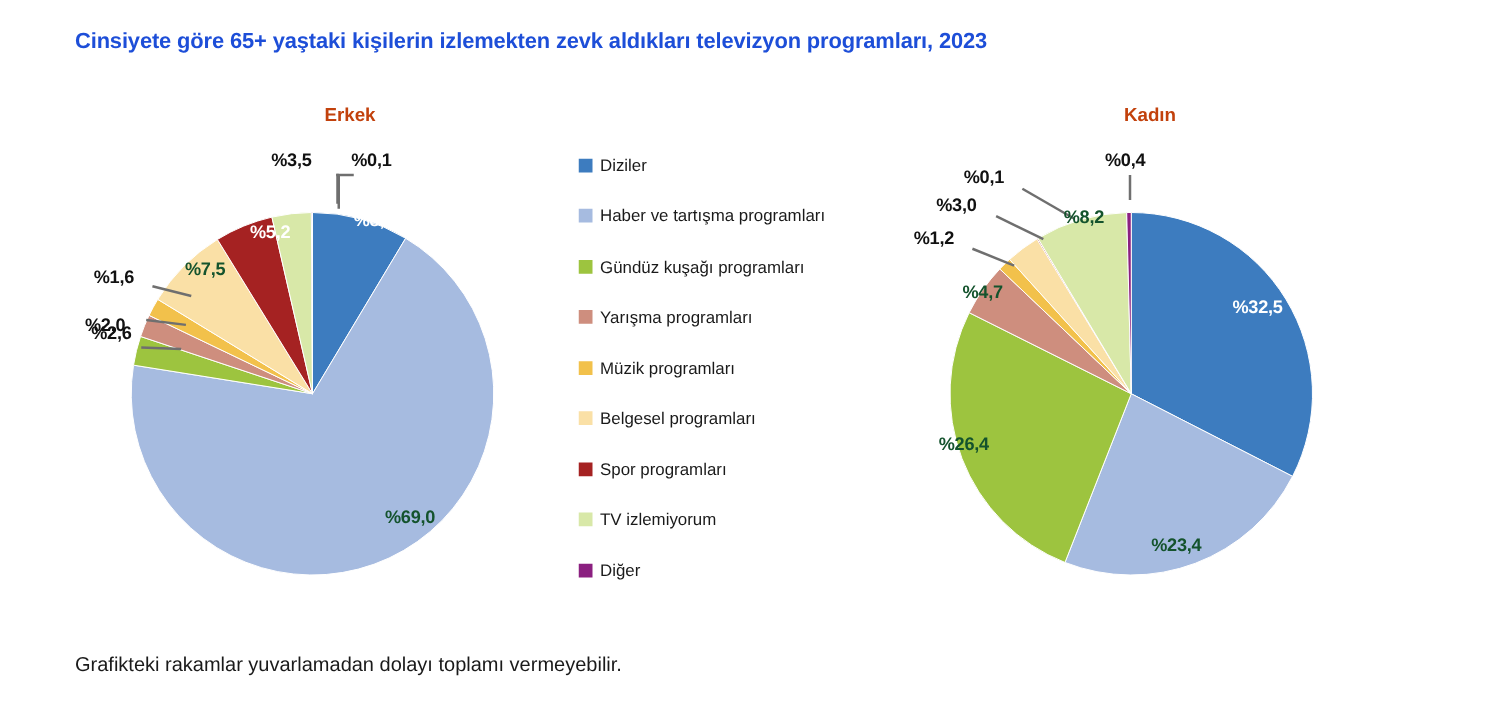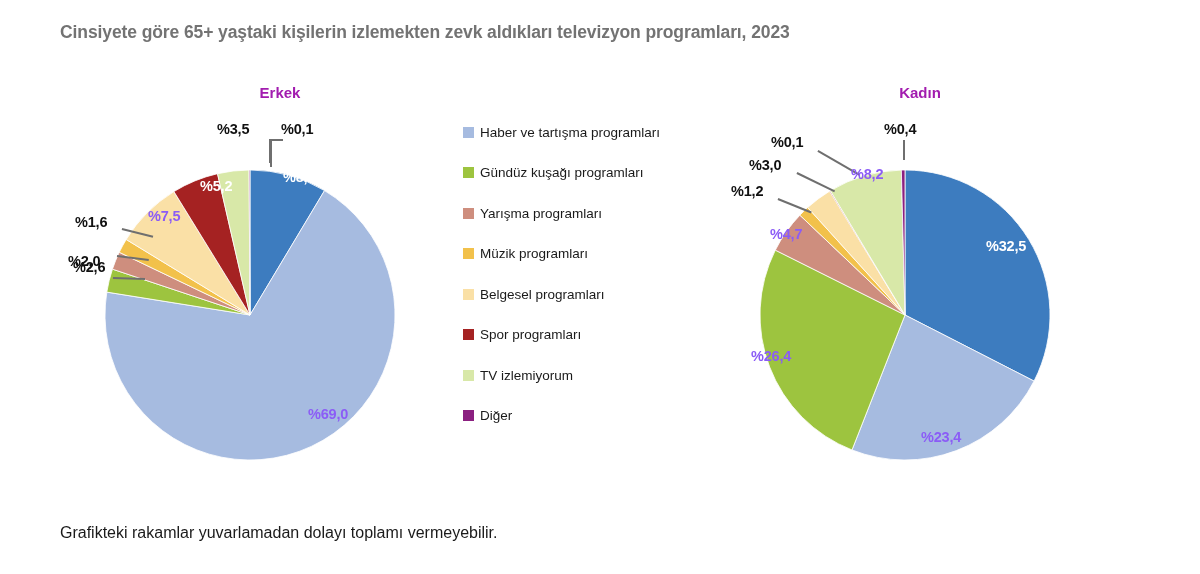--- a/index.html
+++ b/index.html
@@ -14,29 +14,29 @@
   }
   .page{position:relative;width:1200px;height:574px;}
 
   .chart-title{
     position:absolute;
     left:60px;top:22px;
     width:1080px;
     font-size:17.5px;
     font-weight:bold;
     letter-spacing:-0.1px;
-    color:#737373;
+    color:#1d4ed8;
     white-space:nowrap;
   }
 
   .panel-title{
     position:absolute;
     font-size:15px;
     font-weight:bold;
-    color:#a21caf;
+    color:#c2410c;
     text-align:center;
     width:200px;
   }
   #erkek-title{left:180px;top:84px;}
   #kadin-title{left:820px;top:84px;}
 
   .pie-wrap{position:absolute;}
   #pie-erkek{left:40px;top:100px;width:420px;height:380px;}
   #pie-kadin{left:720px;top:100px;width:420px;height:380px;}
   .pie-svg{display:block;overflow:visible;}
@@ -67,21 +67,21 @@
 
   
   .dlabel{
     position:absolute;
     font-size:14.5px;
     font-weight:bold;
     white-space:nowrap;
     letter-spacing:-0.2px;
   }
   .dlabel.outside{color:#111111;}
-  .dlabel.inside-dark{color:#8b5cf6;}
+  .dlabel.inside-dark{color:#14532d;}
   .dlabel.inside-light{color:#ffffff;}
 
   .leader{
     position:absolute;
     background:#6f6f6f;
   }
 
   .footnote{
     position:absolute;
     left:60px;top:524px;
@@ -129,20 +129,24 @@
   <div class="dlabel outside" style="left:73px;top:259px;">%2,6</div>
   <div class="leader" style="left:113px;top:277px;width:32px;height:1.6px;transform:rotate(2deg);transform-origin:left center;"></div>
 
   <div class="dlabel inside-dark" style="left:148px;top:208px;">%7,5</div>
   <div class="dlabel inside-light" style="left:200px;top:178px;">%5,2</div>
   <div class="dlabel inside-light" style="left:283px;top:169px;">%8,6</div>
   <div class="dlabel inside-dark" style="left:308px;top:406px;">%69,0</div>
 
   <div class="legend">
     <div class="legend-item">
+      <span class="legend-swatch" style="background: rgb(61, 124, 191);"></span>
+      <span class="legend-label">Diziler</span>
+    </div>
+    <div class="legend-item">
       <span class="legend-swatch" style="background: rgb(166, 187, 224);"></span>
       <span class="legend-label">Haber ve tartışma programları</span>
     </div>
     <div class="legend-item">
       <span class="legend-swatch" style="background: rgb(157, 196, 63);"></span>
       <span class="legend-label">Gündüz kuşağı programları</span>
     </div>
     <div class="legend-item">
       <span class="legend-swatch" style="background: rgb(206, 142, 126);"></span>
       <span class="legend-label">Yarışma programları</span>

